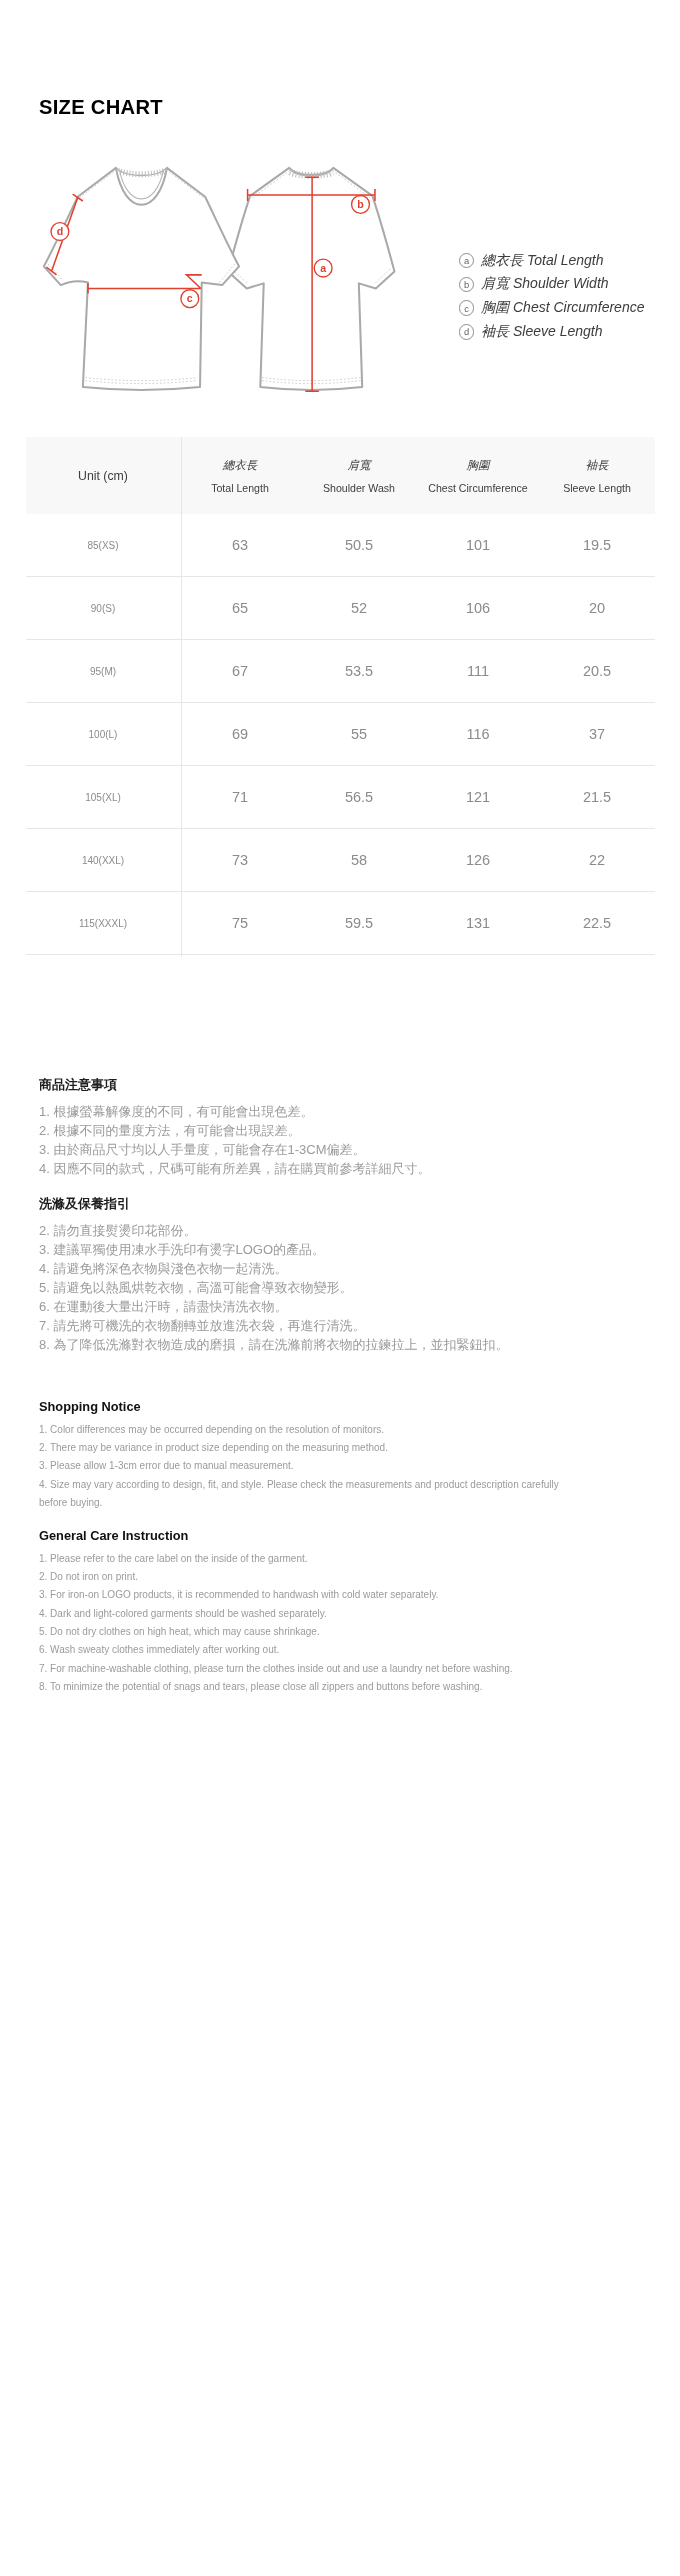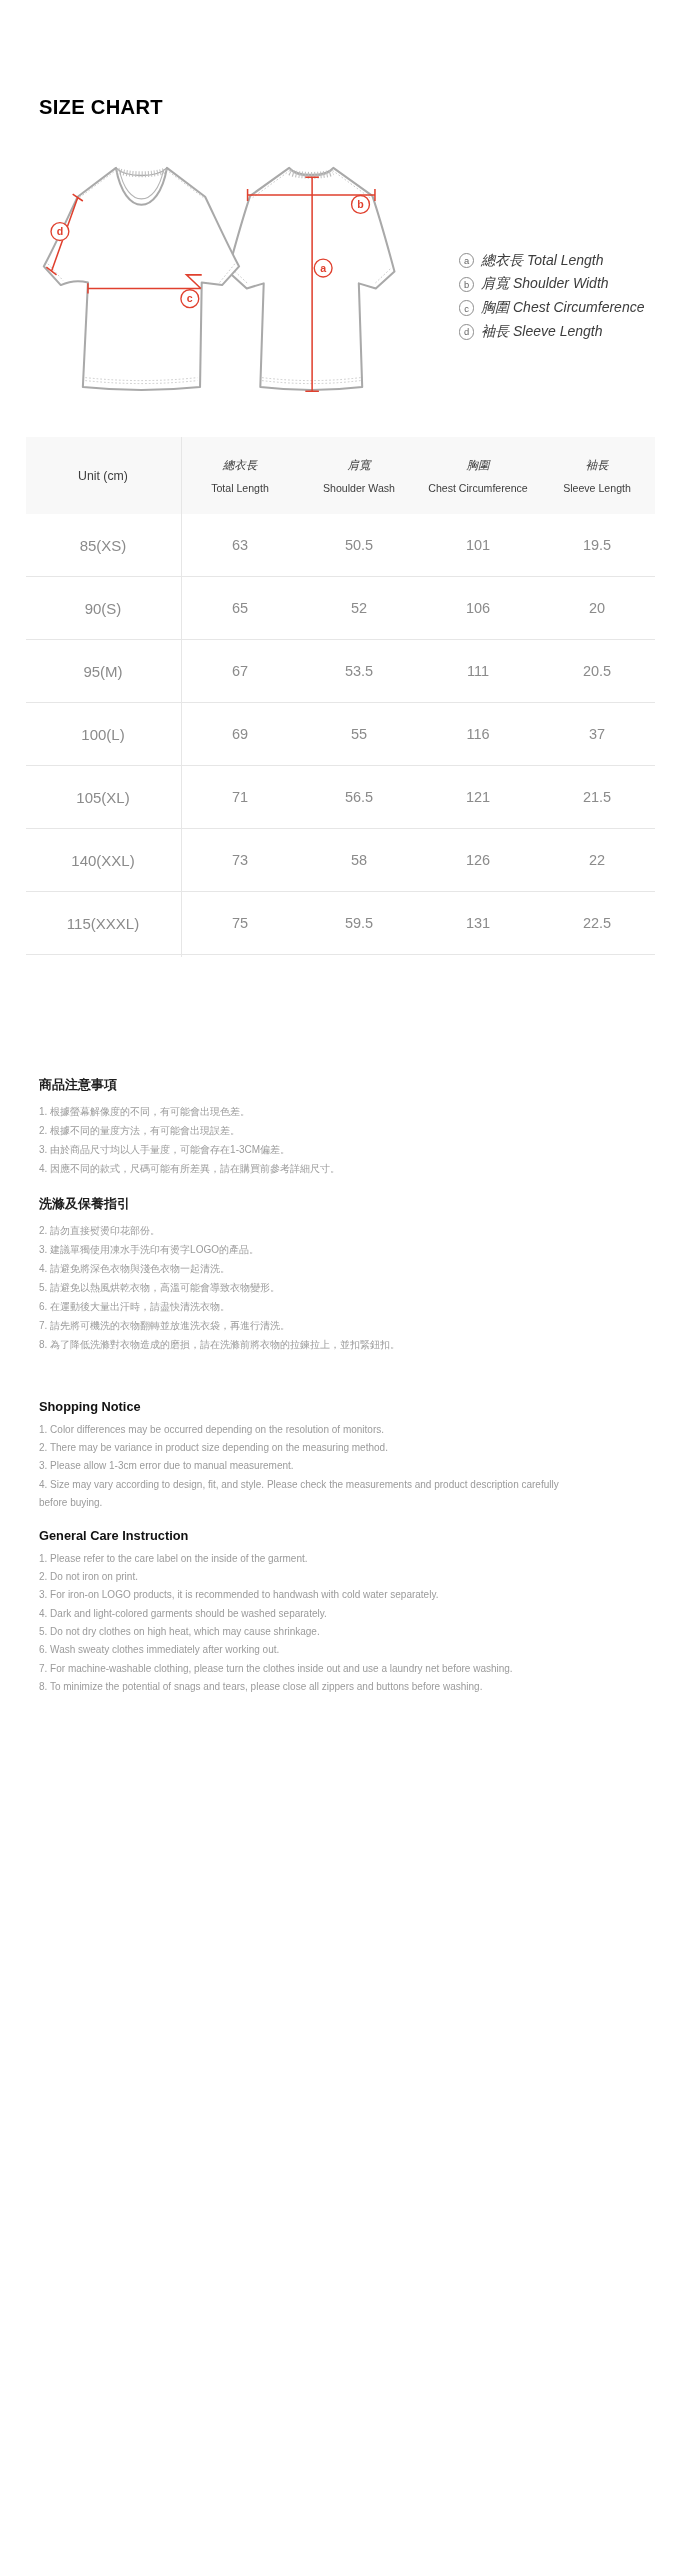--- a/index.html
+++ b/index.html
@@ -24,33 +24,33 @@
   
   .size-table{position:absolute;left:25.5px;top:437px;width:629px;}
   .tbl-header{display:flex;background:#f8f8f8;height:77px;align-items:center;position:relative;}
   .tbl-body{position:relative;}
   .col-unit{width:155px;flex:0 0 155px;text-align:center;}
   .col-val{width:119px;flex:0 0 119px;text-align:center;}
   .unit-label{font-size:12.3px;color:#3d3d3d;}
   .hdr-zh{display:block;font-size:11.5px;color:#3d3d3d;margin-bottom:9px;font-style:italic;}
   .hdr-en{display:block;font-size:10.6px;color:#3d3d3d;}
   .tbl-row{display:flex;height:63px;align-items:center;border-bottom:0.9px solid #e6e6e6;box-sizing:border-box;}
-  .cell-size{font-size:15px;color:#8b8b8b;}
+  .cell-size{font-size:10px;color:#8b8b8b;}
   .cell-num{font-size:14.5px;color:#8b8b8b;}
   .v-divider{position:absolute;left:155px;top:0;width:0.9px;background:#e6e6e6;}
 
   
   .section{position:absolute;left:39px;}
   .section-zh-notice{top:1076px;width:578px;}
   .section-zh-care{top:1195px;width:578px;}
   .section-en-notice{top:1399px;width:529px;}
   .section-en-care{top:1528px;width:529px;}
   .sec-heading-zh{font-size:13px;font-weight:bold;color:#1e1e1e;margin:0 0 7.7px 0;}
   .sec-heading-en{font-size:12.8px;font-weight:bold;color:#111;margin:0 0 6.8px 0;}
-  .sec-item-zh{font-size:10px;color:#9b9b9b;line-height:19px;}
+  .sec-item-zh{font-size:13px;color:#9b9b9b;line-height:19px;}
   .sec-item-en{font-size:10px;color:#9b9b9b;line-height:18.3px;}
 </style>
 </head>
 <body>
 
 <div id="page">
 
   <div class="page-title">SIZE CHART</div>
 
   <svg class="diagram" viewBox="0 0 450 285">

